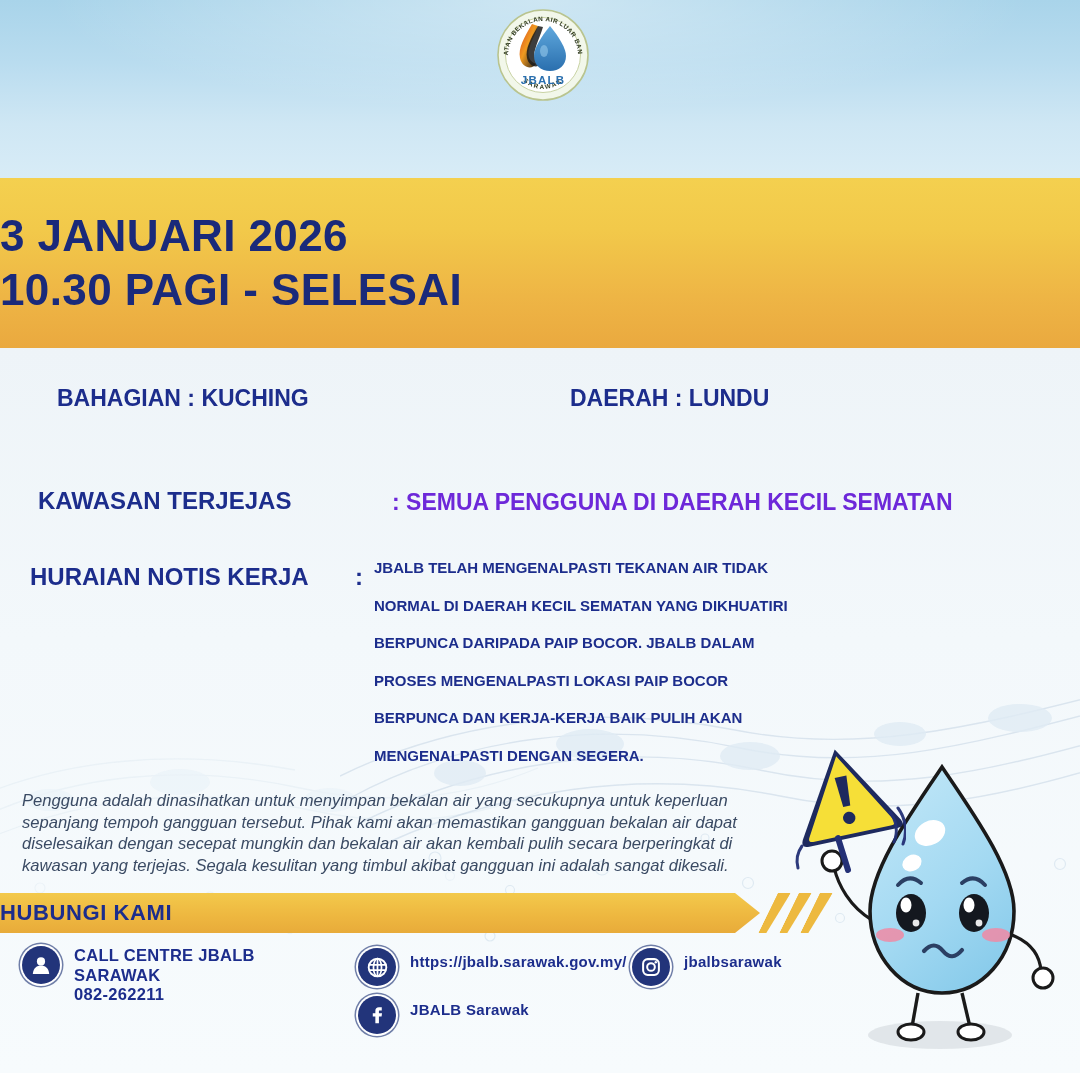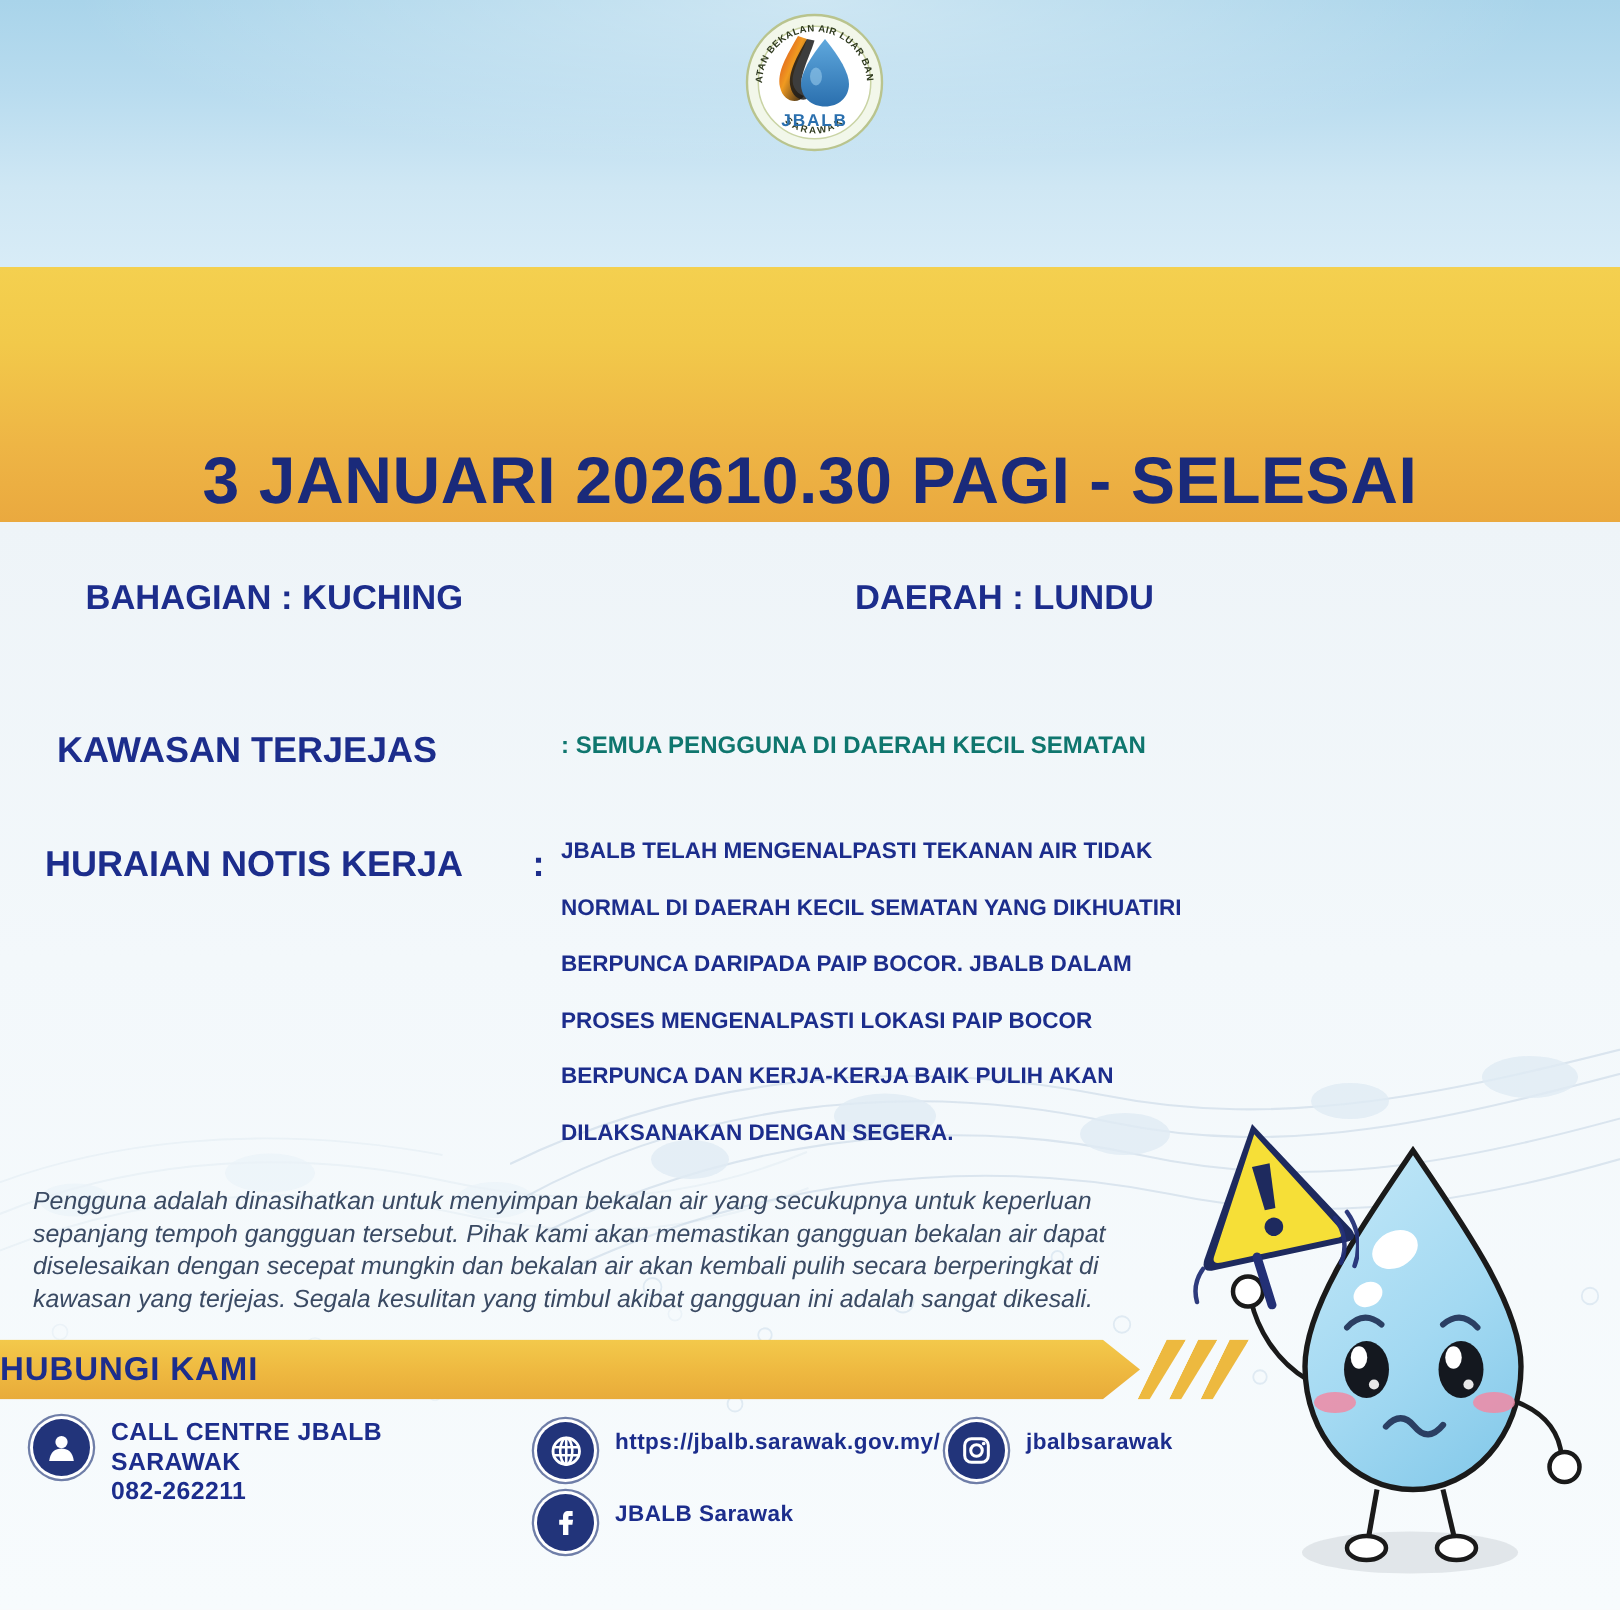--- a/index.html
+++ b/index.html
@@ -36,21 +36,21 @@
     text-align:center; color:#1c2d8c;
     font-size:39px; font-weight:bold; letter-spacing:-0.3px;
     font-family:"Liberation Sans", sans-serif;
     white-space:nowrap;
   }
 
   
   .date-band {
     position:absolute; left:0; top:178px; width:1080px; height:170px;
     background:linear-gradient(180deg,#f4d04f 0%, #f2c94a 30%, #eeb545 70%, #eaa93f 100%);
-    display:flex; flex-direction:row; align-items:flex-end; justify-content:center;
+    display:flex; flex-direction:column; align-items:flex-start; justify-content:center;
   }
   .date-line {
     color:#1a2a7a; font-weight:bold; font-size:44px; line-height:1.23;
     letter-spacing:0.4px; text-align:center;
   }
 
   
   .body-area {
     position:absolute; left:0; top:348px; width:1080px; height:725px;
     background:linear-gradient(180deg,#eef4f8 0%, #f3f8fb 40%, #f7fbfd 100%);
@@ -79,21 +79,21 @@
 
   
   .info-label {
     position:absolute; color:#1c2d8c; font-size:24px; font-weight:bold;
     white-space:nowrap;
   }
   .info-colon {
     position:absolute; color:#1c2d8c; font-size:24px; font-weight:bold;
   }
   .info-value {
-    position:absolute; color:#0f766e; font-size:16px; font-weight:bold;
+    position:absolute; color:#6d28d9; font-size:23px; font-weight:bold;margin-left:18px;
   }
 
   #lbl-kawasan  { left:38px;  top:487px; }
   #val-kawasan  { left:374px; top:489px; }
 
   #lbl-huraian  { left:30px;  top:563px; }
   #colon-huraian{ left:355px; top:563px; }
 
   .desc-lines {
     position:absolute; left:374px; top:549px; width:640px;
@@ -268,21 +268,21 @@
 
   <div class="info-label" id="lbl-huraian">HURAIAN NOTIS KERJA</div>
   <div class="info-colon" id="colon-huraian">:</div>
 
   <div class="desc-lines" id="desc-lines">
       <div class="dl">JBALB TELAH MENGENALPASTI TEKANAN AIR TIDAK</div>
       <div class="dl">NORMAL DI DAERAH KECIL SEMATAN YANG DIKHUATIRI</div>
       <div class="dl">BERPUNCA DARIPADA PAIP BOCOR. JBALB DALAM</div>
       <div class="dl">PROSES MENGENALPASTI LOKASI PAIP BOCOR</div>
       <div class="dl">BERPUNCA DAN KERJA-KERJA BAIK PULIH AKAN</div>
-      <div class="dl">DILAKSANAKAN DENGAN SEGERA.</div>
+      <div class="dl">MENGENALPASTI DENGAN SEGERA.</div>
     </div>
 
   <div class="advisory">Pengguna adalah dinasihatkan untuk menyimpan bekalan air yang secukupnya untuk keperluan sepanjang tempoh gangguan tersebut. Pihak kami akan memastikan gangguan bekalan air dapat diselesaikan dengan secepat mungkin dan bekalan air akan kembali pulih secara berperingkat di kawasan yang terjejas. Segala kesulitan yang timbul akibat gangguan ini adalah sangat dikesali.</div>
 
   <svg class="warn-sign" viewBox="0 0 120 135">
     <g transform="rotate(-12 60 55)">
       <path d="M58,10 L108,92 Q112,100 103,100 L13,100 Q4,100 8,92 Z" fill="#1e2a5e"></path>
       <path d="M58,17 L101,91 Q104,96 97,96 L19,96 Q12,96 15,91 Z" fill="#f6df37"></path>
       <path d="M52,38 h12 l-2.4,30 h-7.2 Z" fill="#1e2a5e"></path>
       <circle cx="58" cy="80" r="6.2" fill="#1e2a5e"></circle>

